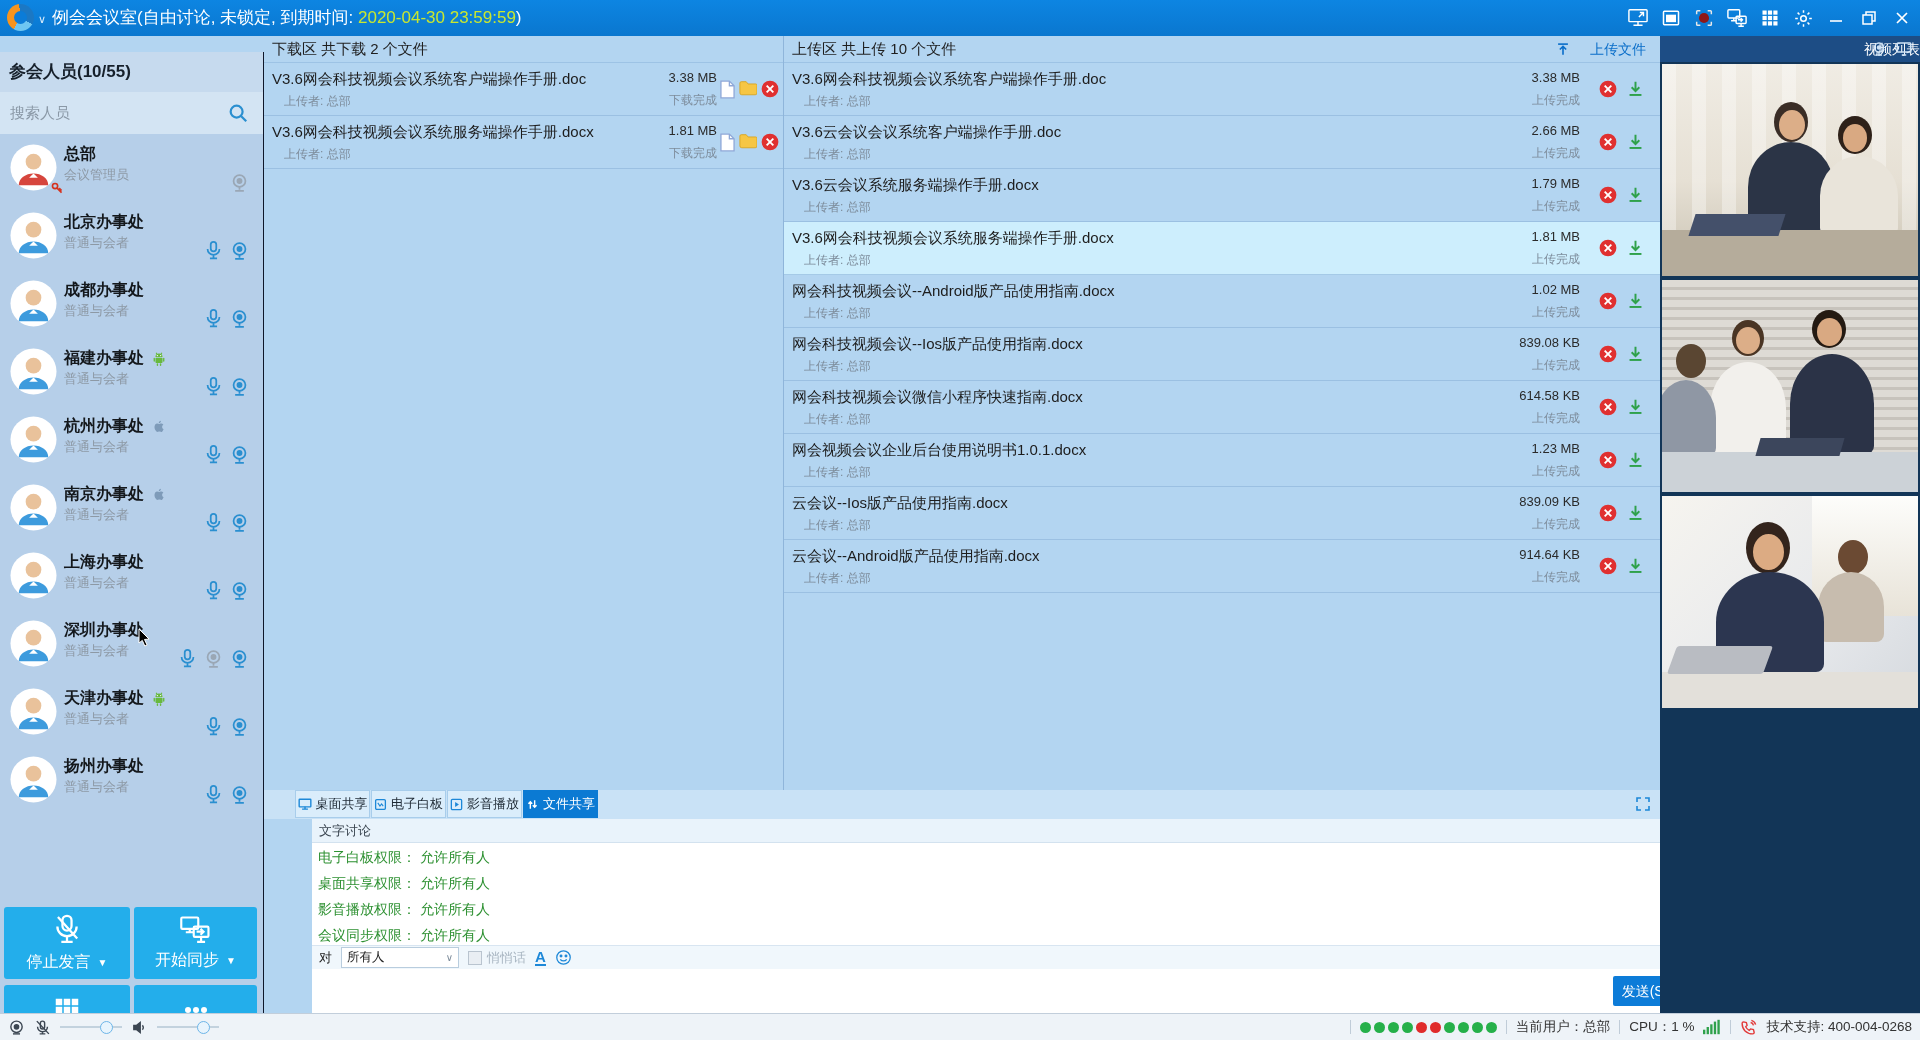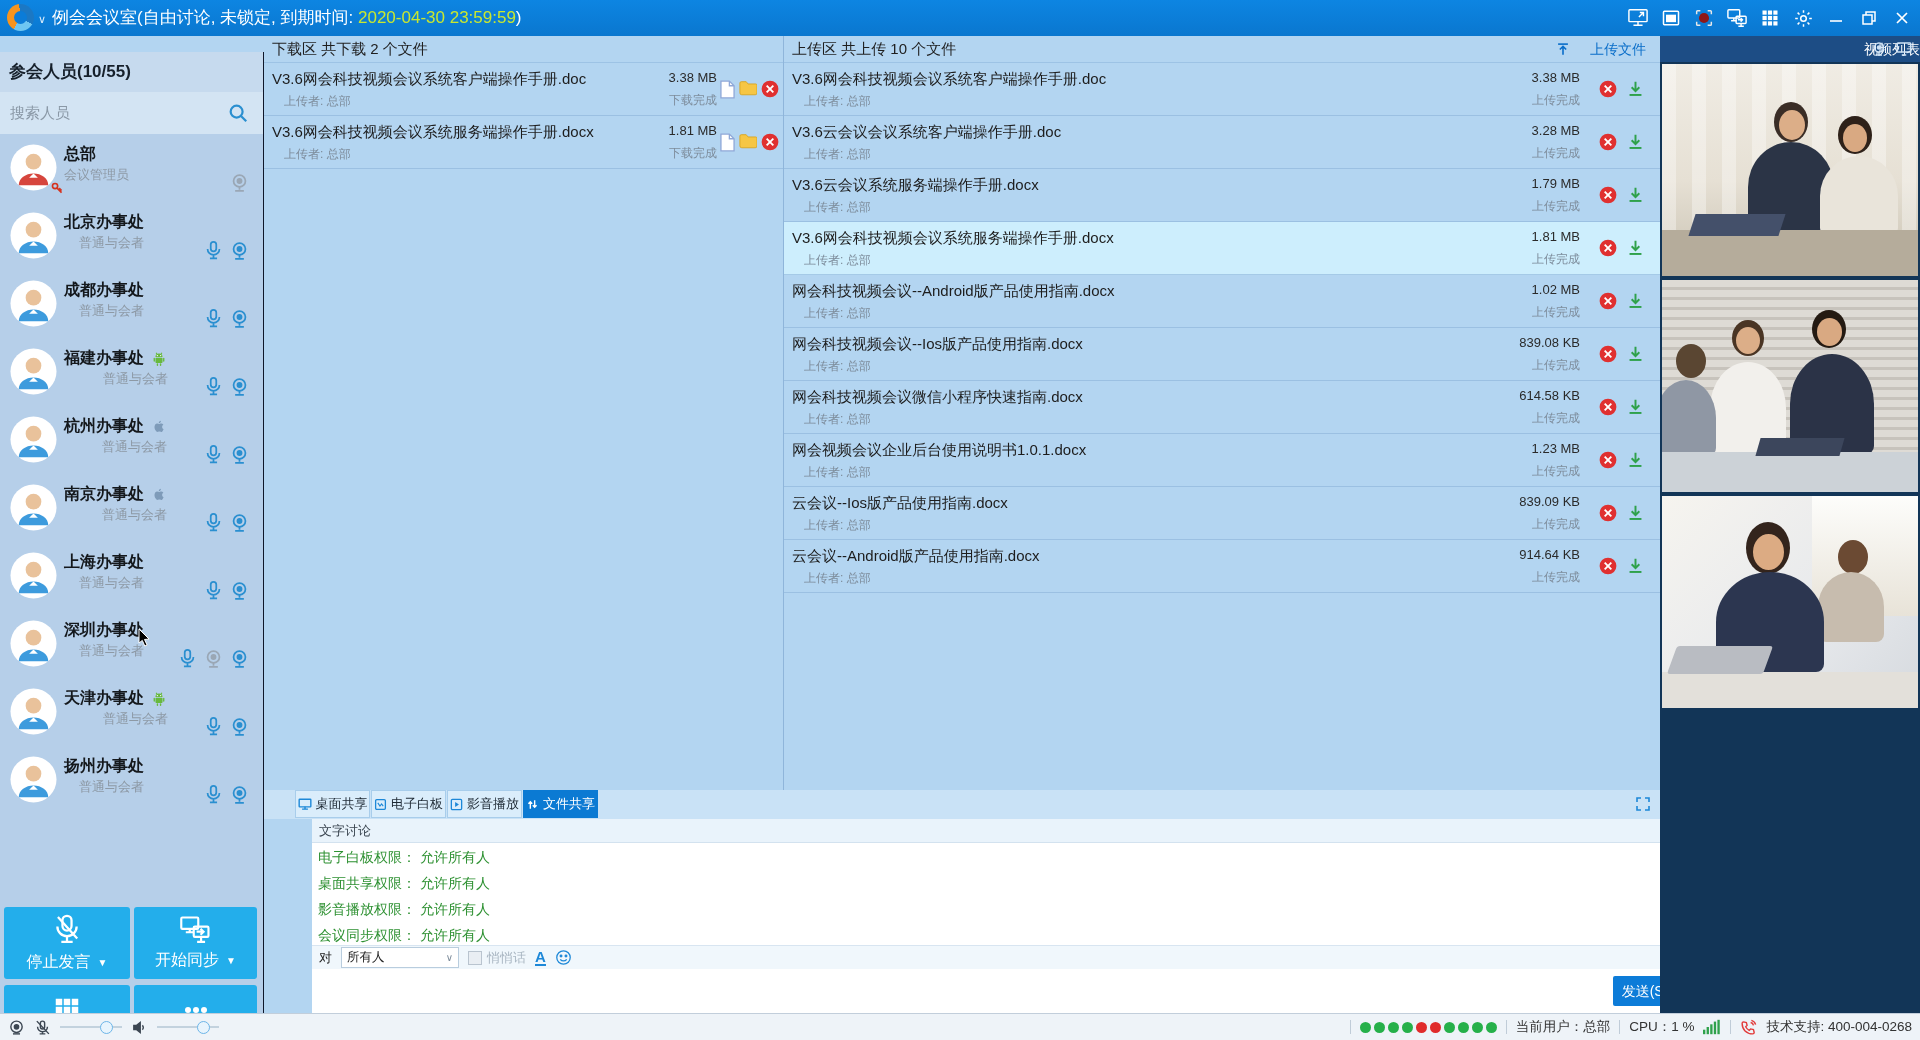--- a/index.html
+++ b/index.html
@@ -15,21 +15,21 @@
   .win-title{position:absolute;left:52px;top:0;line-height:36px;font-size:17px;white-space:nowrap;}
   .win-title .t-time{color:#c9e72f;}
   .tb-icons{position:absolute;right:6px;top:0;height:36px;display:flex;align-items:center;gap:9px;}
   .tb-ic{width:24px;height:24px;display:flex;align-items:center;justify-content:center;cursor:pointer;}
   
   .sidebar{position:absolute;left:0;top:36px;width:264px;height:977px;background:#b6cfe9;border-right:1px solid #0f172a;box-sizing:border-box;margin-top:16px;}
   .sb-header{height:40px;line-height:40px;background:#c6daee;padding-left:9px;font-size:17px;font-weight:bold;color:#16202b;}
   .sb-search{position:relative;height:42px;background:#d3e4f3;}
   .sb-search .ph{position:absolute;left:10px;top:0;line-height:42px;font-size:15px;color:#8a98a6;}
   .sb-search .mag{position:absolute;right:14px;top:10px;}
-  .plist{position:absolute;left:0;top:82px;width:263px;height:700px;overflow:hidden;text-align:right;}
+  .plist{position:absolute;left:0;top:82px;width:263px;height:700px;overflow:hidden;}
   .prow{position:relative;height:68px;}
   .avatar{position:absolute;left:10px;top:10px;width:47px;height:47px;}
   .keybadge{position:absolute;left:41px;top:38px;}
   .pinfo{position:absolute;left:64px;top:10px;}
   .pname{font-size:16px;font-weight:bold;color:#14181c;display:flex;align-items:center;gap:6px;}
   .prole{font-size:13px;color:#8d99a5;margin-top:6px;}
   .picons{position:absolute;right:14px;bottom:9px;display:flex;gap:7px;align-items:center;}
   .cursor-arrow{position:absolute;left:138px;top:576px;z-index:50;}
   
   .btn-grid{position:absolute;left:4px;top:855px;width:253px;}
@@ -666,21 +666,21 @@
                 <svg width="17" height="18" viewBox="0 0 20 21">
                   <path d="M10 2v10M5.5 8.5L10 13l4.5-4.5" fill="none" stroke="#2fa14b" stroke-width="2.3"></path>
                   <path d="M3 17.5h14" stroke="#2fa14b" stroke-width="2.3"></path>
                 </svg>
               </span>
     </span>
           </div>
           <div class="frow">
             <span class="fname">V3.6云会议会议系统客户端操作手册.doc</span>
     <span class="fup">上传者: 总部</span>
-    <span class="fsize">3.28 MB</span>
+    <span class="fsize">2.66 MB</span>
     <span class="fstat">上传完成</span>
     <span class="ul-icons">
       <span>
                 <svg width="18" height="18" viewBox="0 0 20 20">
                   <circle cx="10" cy="10" r="9.3" fill="#e03030"></circle>
                   <path d="M6.3 6.3l7.4 7.4M13.7 6.3l-7.4 7.4" stroke="#fff" stroke-width="2.1"></path>
                 </svg>
               </span>
       <span>
                 <svg width="17" height="18" viewBox="0 0 20 21">

